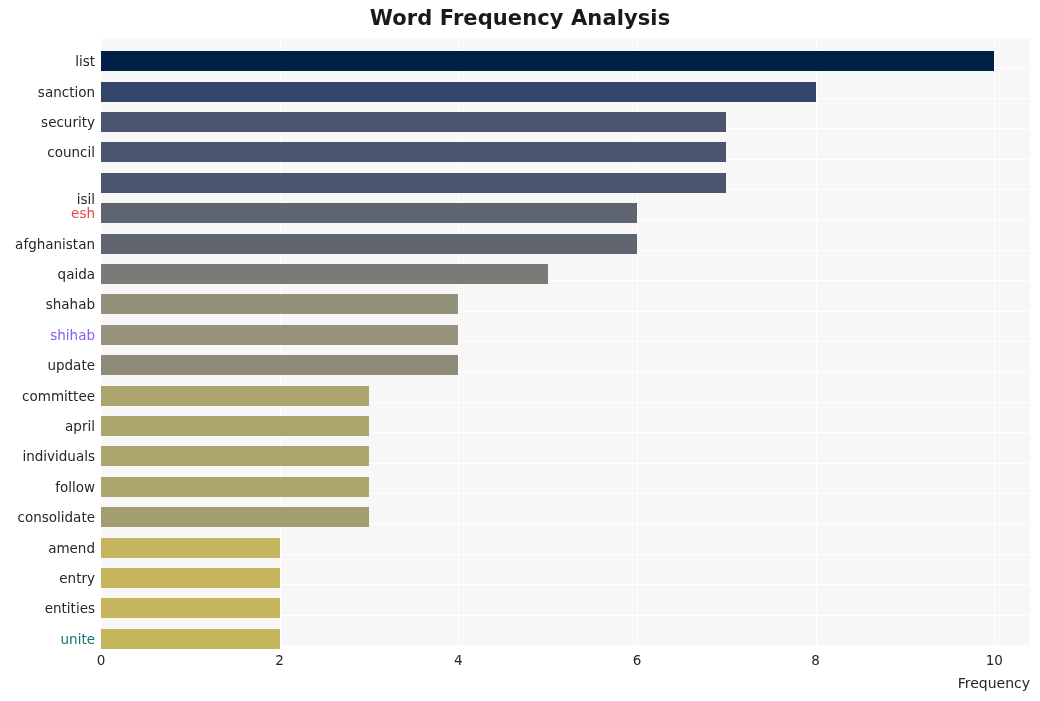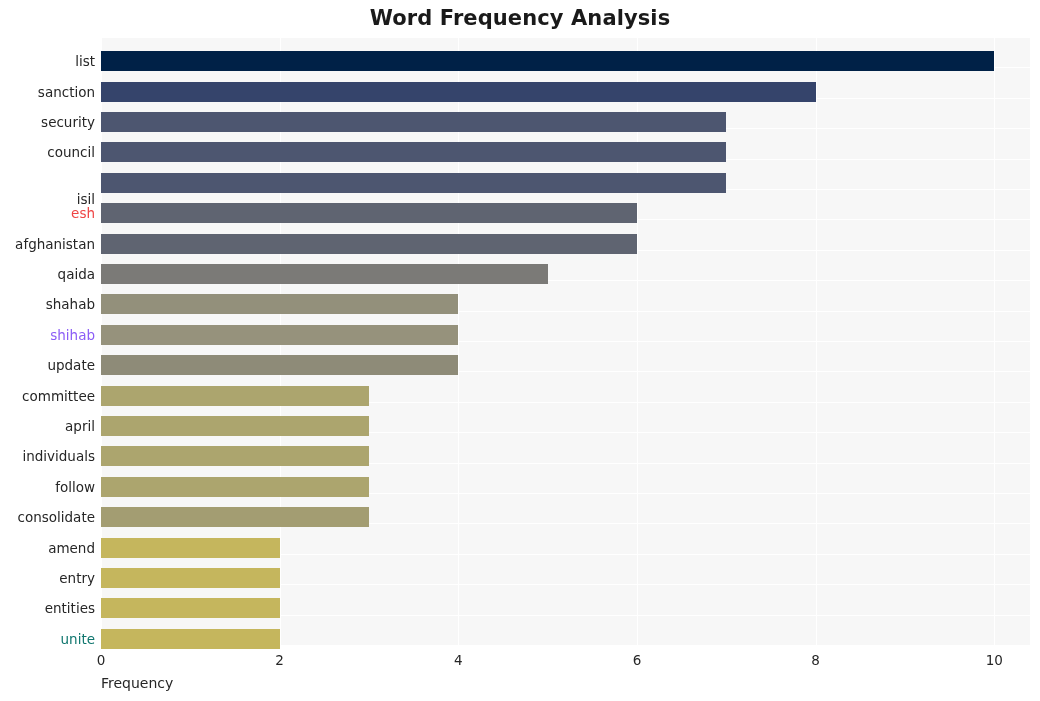--- a/index.html
+++ b/index.html
@@ -83,21 +83,21 @@
     margin-left: -30px;
     text-align: center;
     font-size: 13.5px;
     color: #262626;
   }
   #xaxis-label {
     position: absolute;
     left: 101px;
     top: 675px;
     width: 929px;
-    text-align: left;
+    text-align: right;
     font-size: 14px;
     color: #262626;
   }
 </style>
 </head>
 <body>
 
 <div id="figure">
 
   <div id="chart-title">Word Frequency Analysis</div>

